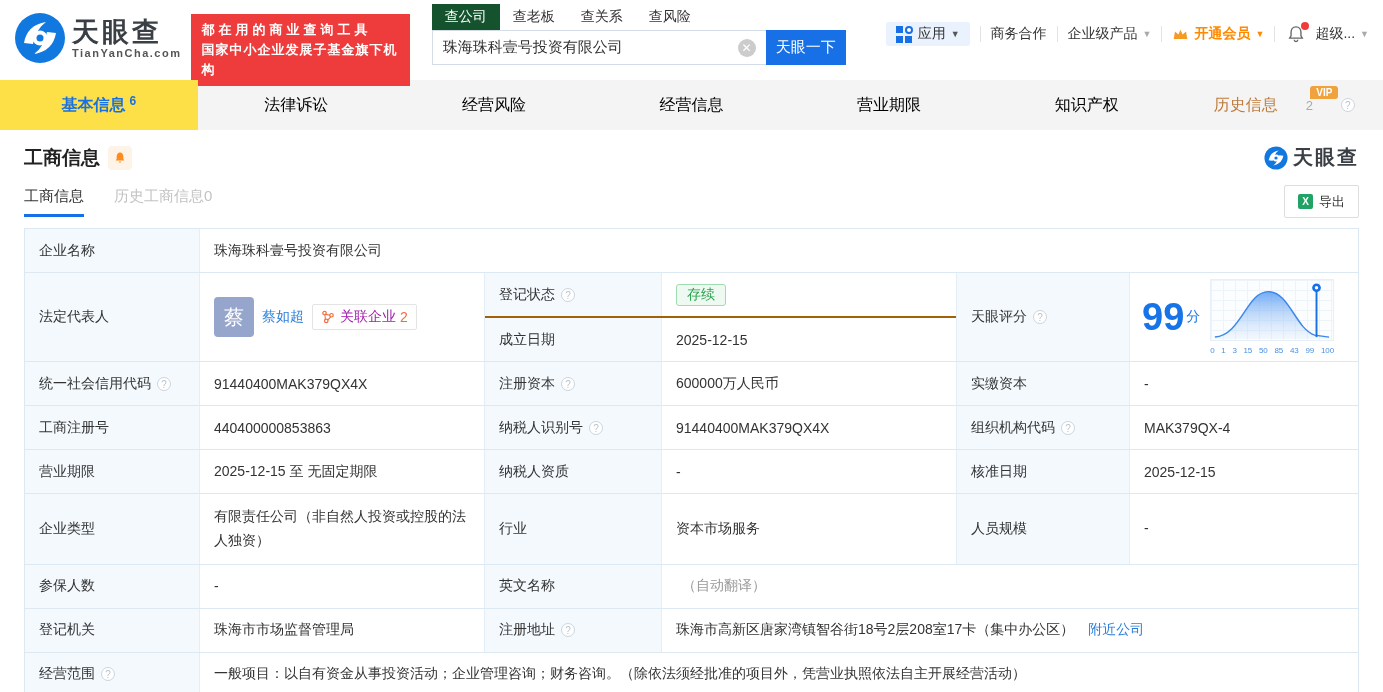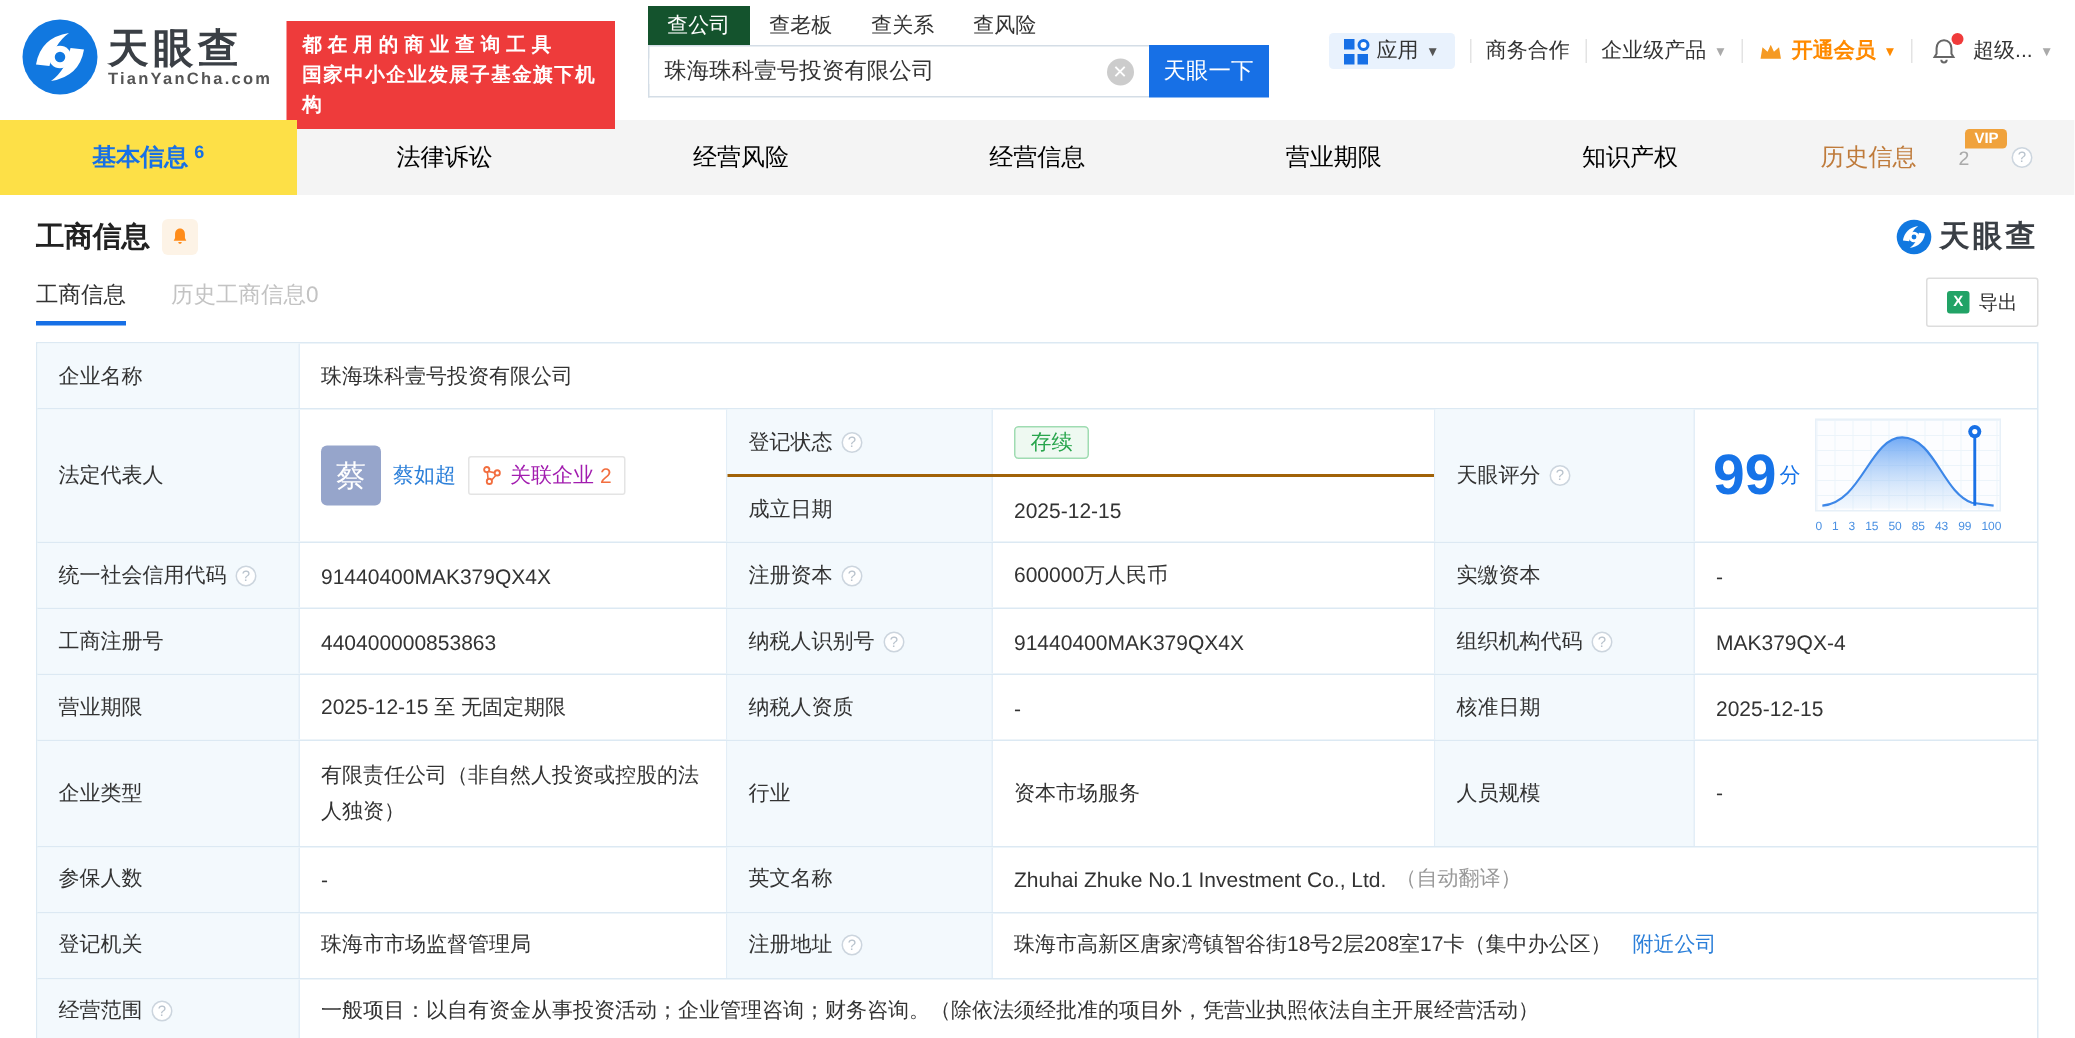--- a/index.html
+++ b/index.html
@@ -367,21 +367,20 @@
     <div class="cell c4">资本市场服务</div>
     <div class="cell lbl c5">人员规模</div>
     <div class="cell c6 dash">-</div>
   </div>
 
   <div class="row">
     <div class="cell lbl c1">参保人数</div>
     <div class="cell c2 dash">-</div>
     <div class="cell lbl c3">英文名称</div>
     <div class="cell span46">
-      <span>Zhuhai Zhuke No.1 Investment Co., Ltd.</span>
       <span class="gray-note">（自动翻译）</span>
     </div>
   </div>
 
   <div class="row">
     <div class="cell lbl c1">登记机关</div>
     <div class="cell c2">珠海市市场监督管理局</div>
     <div class="cell lbl c3">
       <span>注册地址</span>
         <span class="q">?</span>

